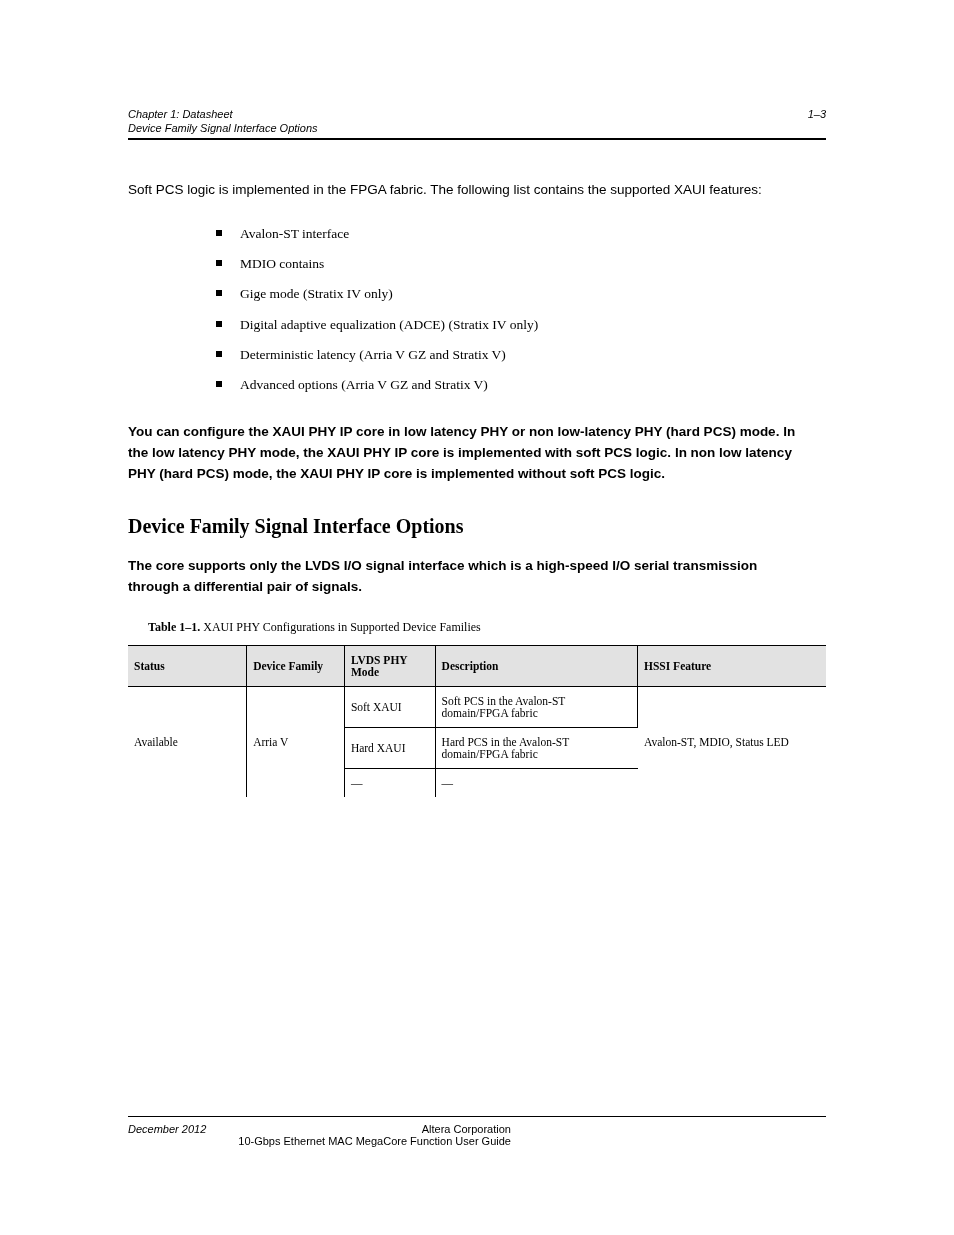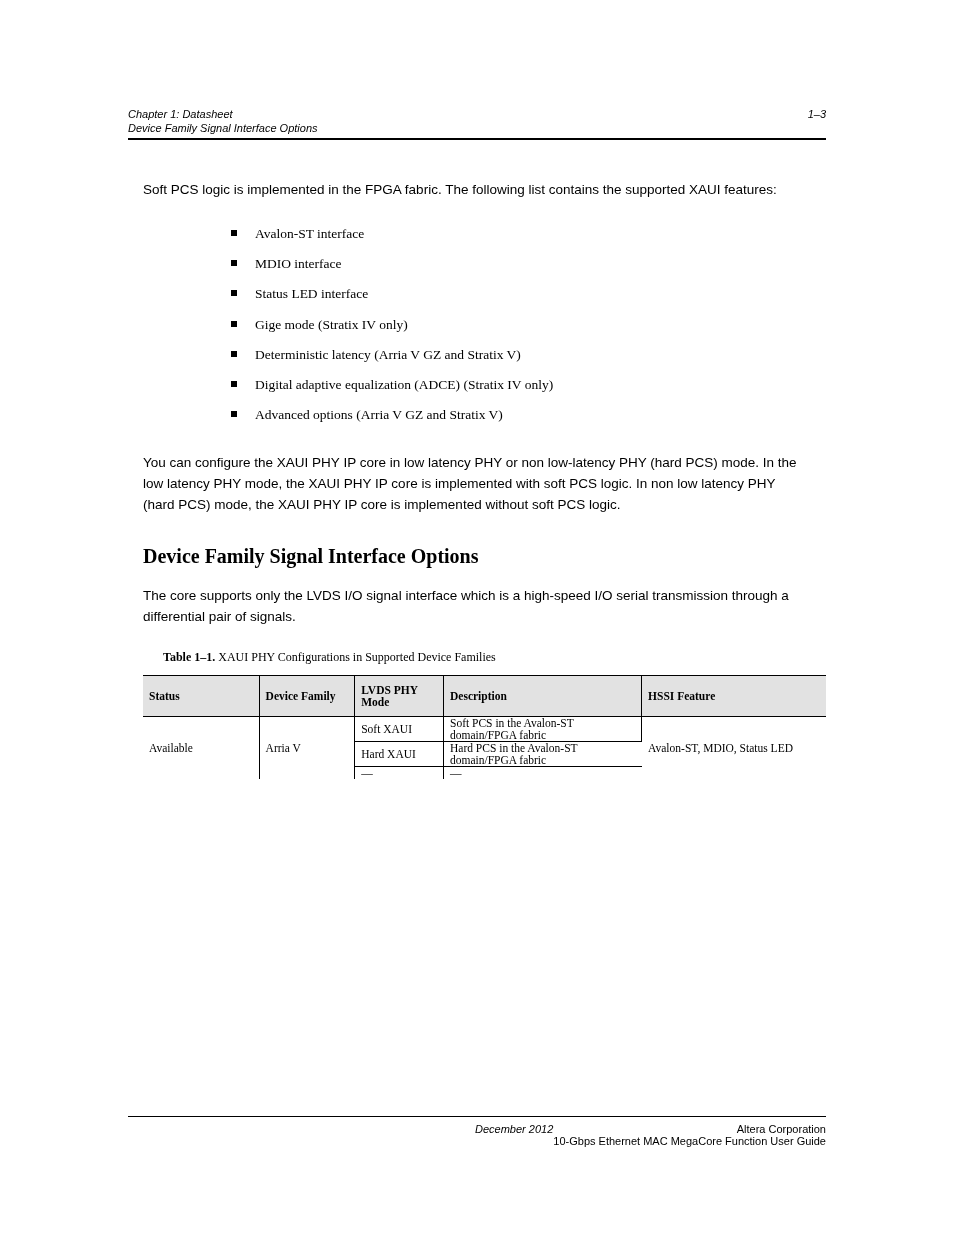--- a/index.html
+++ b/index.html
@@ -22,21 +22,21 @@
   .header-rule {
     position: absolute;
     top: 138px;
     left: 112px;
     right: 112px;
     border-top: 2px solid #000;
   }
   .body {
     position: absolute;
     top: 180px;
-    left: 127px;
+    left: 112px;
     right: 112px;
   }
   .para {
     font-size: 13.5px;
     line-height: 1.55;
     margin-bottom: 18px;
   }
   .bullets {
     margin: 8px 0 22px 88px;
     list-style: none;
@@ -54,20 +54,21 @@
     left: 0;
     top: 11px;
     width: 6px;
     height: 6px;
     background: #000;
   }
   .para2 {
     font-size: 13.5px;
     line-height: 1.55;
     margin: 0 17px 22px 0;
+    font-weight: bold;
   }
   .h2 {
     font-family: "Times New Roman", Times, serif;
     font-size: 20px;
     font-weight: bold;
     margin: 30px 0 18px 0;
   }
   .table-title {
     font-family: "Times New Roman", Times, serif;
     font-size: 12px;
@@ -88,21 +89,21 @@
     padding: 8px 6px;
     border-right: 1px solid #000;
     border-top: 1px solid #000;
     border-bottom: 1px solid #000;
     vertical-align: middle;
     font-size: 11.5px;
   }
   table.tbl th:last-child { border-right: none; }
   table.tbl td {
     font-family: "Times New Roman", Times, serif;
-    padding: 0 6px;
+    padding: 8px 6px;
     border-right: 1px solid #000;
     border-bottom: 1px solid #000;
     vertical-align: middle;
     font-size: 11.5px;
   }
   table.tbl td:last-child { border-right: none; }
   table.tbl tr:first-child th:first-child { border-left: none; }
   table.tbl td:first-child { border-left: none; }
   .col-status  { width: 17%; }
   .col-device  { width: 14%; }
@@ -116,22 +117,23 @@
     right: 112px;
     border-top: 1px solid #000;
   }
   .footer {
     position: absolute;
     bottom: 88px;
     left: 112px;
     right: 112px;
     font-size: 11px;
     display: flex;
-    justify-content: flex-end;
+    justify-content: flex-start;
     align-items: flex-start;
+    gap: 32px;
   }
   .footer .left { font-style: italic; }
   .footer .right { text-align: right; }
 </style>
 </head>
 <body>
 
 <div class="page">
 
   <div class="header">
@@ -141,25 +143,24 @@
     </div>
     <div style="margin-top:2px;">Device Family Signal Interface Options</div>
   </div>
   <div class="header-rule"></div>
 
   <div class="body">
     <p class="para">Soft PCS logic is implemented in the FPGA fabric. The following list contains the supported XAUI features:</p>
 
     <ul class="bullets">
       <li>Avalon-ST interface</li>
-      <li>MDIO interface</li>
-      <li>Status LED interface</li>
+      <li>MDIO contains</li>
       <li>Gige mode (Stratix IV only)</li>
+      <li>Digital adaptive equalization (ADCE) (Stratix IV only)</li>
       <li>Deterministic latency (Arria V GZ and Stratix V)</li>
-      <li>Digital adaptive equalization (ADCE) (Stratix IV only)</li>
       <li>Advanced options (Arria V GZ and Stratix V)</li>
     </ul>
 
     <p class="para2">You can configure the XAUI PHY IP core in low latency PHY or non low-latency PHY (hard PCS) mode. In the low latency PHY mode, the XAUI PHY IP core is implemented with soft PCS logic. In non low latency PHY (hard PCS) mode, the XAUI PHY IP core is implemented without soft PCS logic.</p>
 
     <h2 class="h2">Device Family Signal Interface Options</h2>
 
     <p class="para2">The core supports only the LVDS I/O signal interface which is a high-speed I/O serial transmission through a differential pair of signals.</p>
 
     <p class="table-title">

